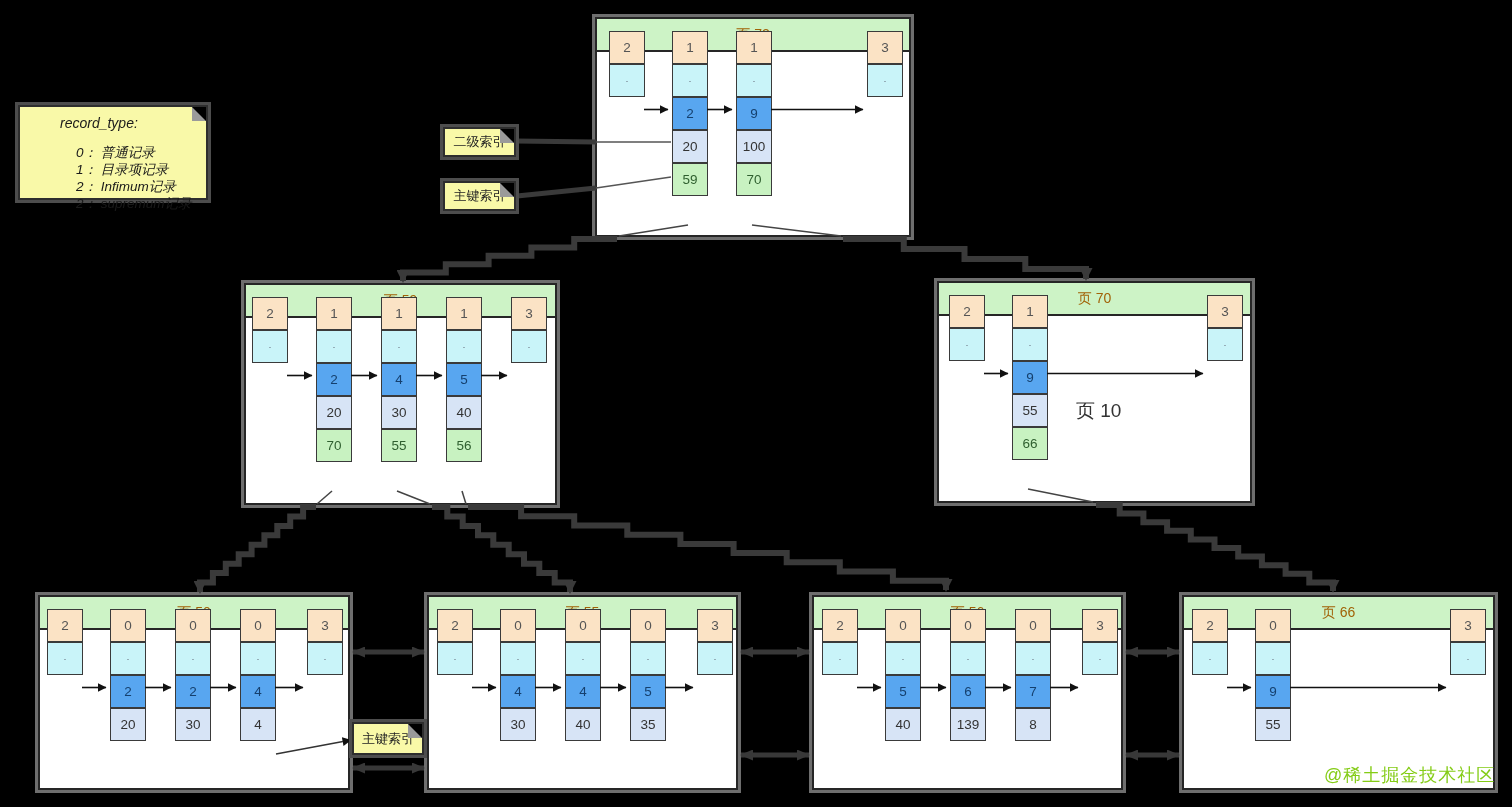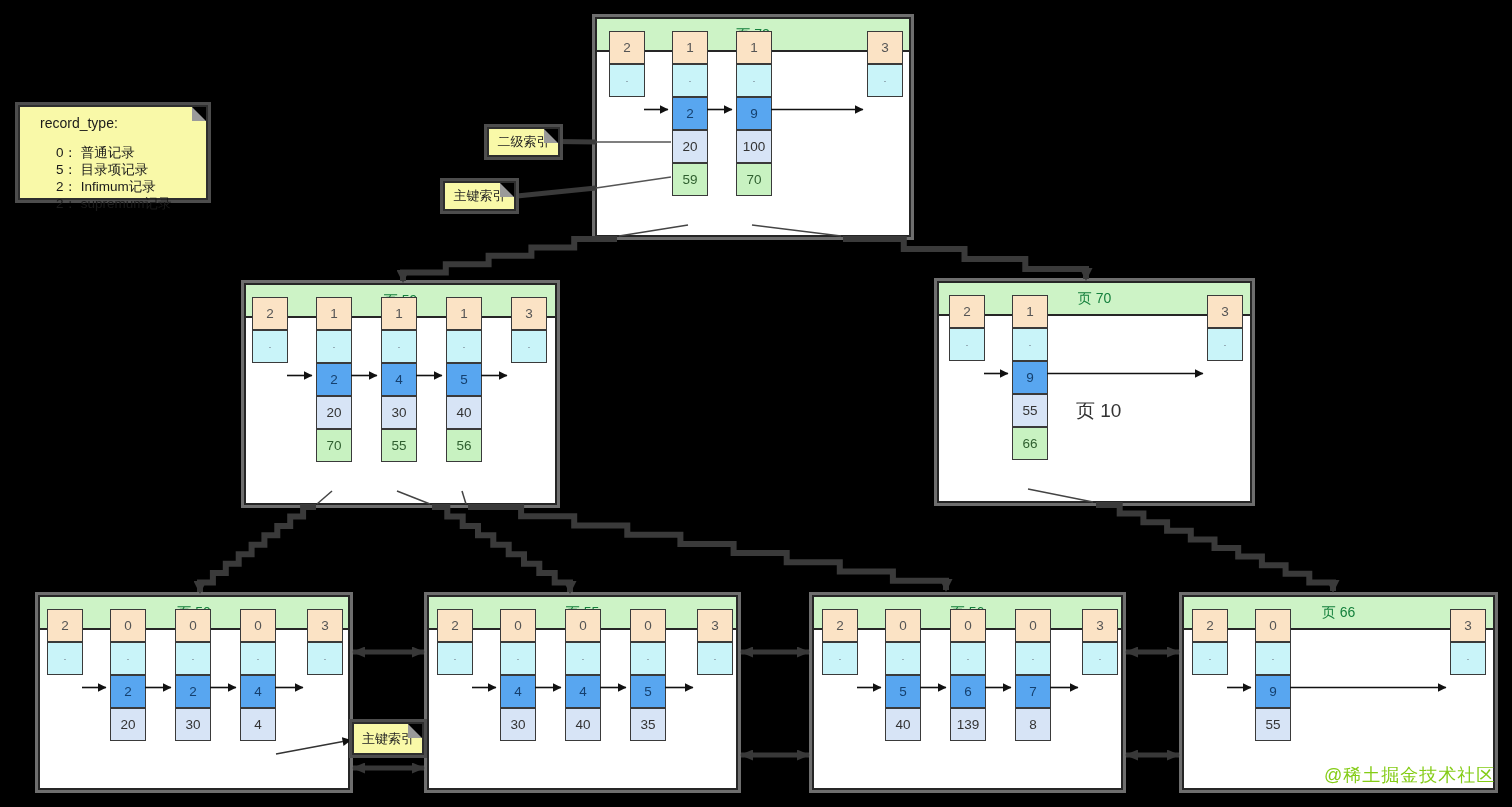--- a/index.html
+++ b/index.html
@@ -1,39 +1,39 @@
 <!DOCTYPE html>
 <html style="--header-green: #cdf3c6; --type-peach: #fbe3c5; --dot-cyan: #c9f4f9; --key-blue: #58a6f0; --val-blue: #d7e4f6; --ptr-green: #c8f2c1; --note-yellow: #f9f9a8;"><head>
 <meta charset="utf-8">
 <style>
   html,body{margin:0;padding:0;background:#000;}
   #stage{position:relative;width:1512px;height:807px;background:#000;overflow:hidden;
          font-family:"Liberation Sans",sans-serif;}
   .page{position:absolute;background:#ffffff;border:2px solid #262626;
         box-shadow:0 0 0 3px #6e6e6e;box-sizing:border-box;z-index:1;}
   .page-header{height:31px;background:var(--header-green,#cdf3c6);border-bottom:2px solid #262626;
-        display:flex;align-items:center;justify-content:center;font-size:14px;color:#15803d;}
+        display:flex;align-items:center;justify-content:center;font-size:14px;color:#a16207;}
   .col{position:absolute;width:36px;}
   .cell{width:36px;height:33px;border:1.5px solid #3a3a3a;box-sizing:border-box;
         display:flex;align-items:center;justify-content:center;font-size:13.5px;color:#444;}
   .cell.type{background:var(--type-peach,#fbe3c5);color:#555;}
   .cell.dot{background:var(--dot-cyan,#c9f4f9);font-size:9px;color:#556;}
   .cell.key{background:var(--key-blue,#58a6f0);color:#15406e;}
   .cell.val{background:var(--val-blue,#d7e4f6);color:#333;}
   .cell.ptr{background:var(--ptr-green,#c8f2c1);color:#2f5f2f;}
   #connector-layer{position:absolute;left:0;top:0;z-index:5;pointer-events:none;}
   .note{position:absolute;background:var(--note-yellow,#f9f9a8);border:2px solid #2e2e2e;
         box-shadow:0 0 0 3px #4d4d4d;box-sizing:border-box;color:#222;z-index:6;}
   .note .fold{position:absolute;top:0;right:0;width:0;height:0;border-style:solid;
         border-width:0 14px 14px 0;border-color:#9a9a9a #000;}
   .note.small{display:flex;align-items:center;justify-content:center;font-size:13px;}
-  #note-legend{left:18px;top:105px;width:190px;height:95px;padding:8px 0 0 20px;}
+  #note-legend{left:18px;top:105px;width:190px;height:95px;padding:8px 0 0 40px;font-style:italic;}
   #note-legend .note-title{font-size:14px;color:#1a1a1a;}
   #note-legend .note-items{margin:13px 0 0 16px;font-size:13.5px;line-height:17px;color:#1a1a1a;}
-  #note-secondary{left:443px;top:127px;width:73px;height:30px;margin-left:44px;}
+  #note-secondary{left:443px;top:127px;width:73px;height:30px;}
   #note-primary{left:443px;top:181px;width:73px;height:30px;}
   #note-primary-bottom{left:352px;top:722px;width:72px;height:33px;}
   #page10-label{position:absolute;left:1076px;top:398px;font-size:19px;color:#333;z-index:2;}
   #watermark{position:absolute;left:1324px;top:763px;font-size:18px;color:#84cc16;
         letter-spacing:1px;z-index:7;}
 </style>
 </head>
 <body>
 
 <div id="stage">
@@ -278,21 +278,21 @@
       <line x1="517" y1="196" x2="596" y2="188" stroke="#3a3a3a" stroke-width="5"></line>
       <line x1="596" y1="188" x2="671" y2="177" stroke="#555" stroke-width="1.5"></line>
       <line x1="276" y1="754" x2="351" y2="740" stroke="#333" stroke-width="1.6" marker-end="url(#mA)"></line>
     </svg>
 
   <div class="note" id="note-legend">
     <div class="fold"></div>
     <div class="note-title">record_type:</div>
     <div class="note-items">
         <div>0： 普通记录</div>
-        <div>5： 目录项记录</div>
+        <div>1： 目录项记录</div>
         <div>2： Infimum记录</div>
         <div>2： supremum记录</div>
       </div>
   </div>
 
   <div class="note small" id="note-secondary">
     <div class="fold"></div>
     <span>二级索引</span>
   </div>
 

